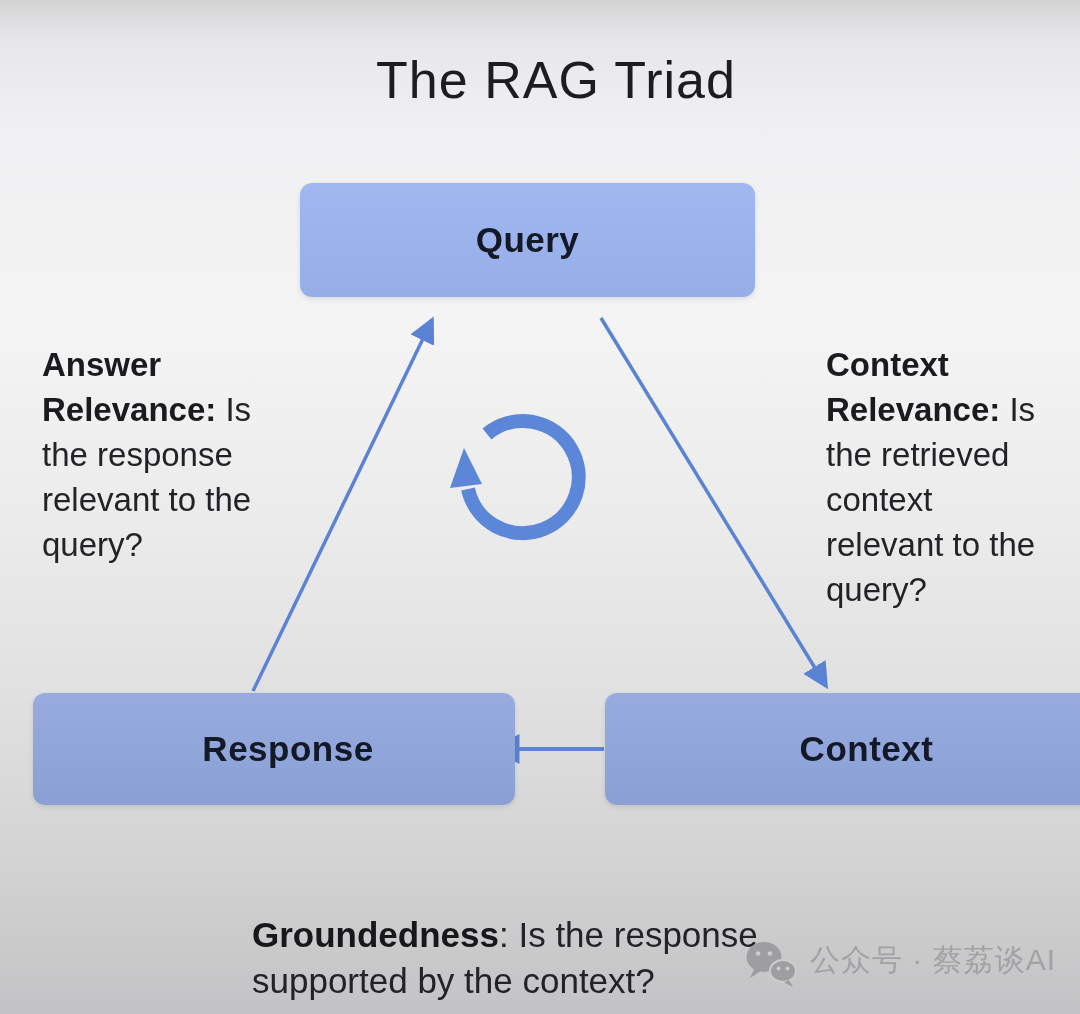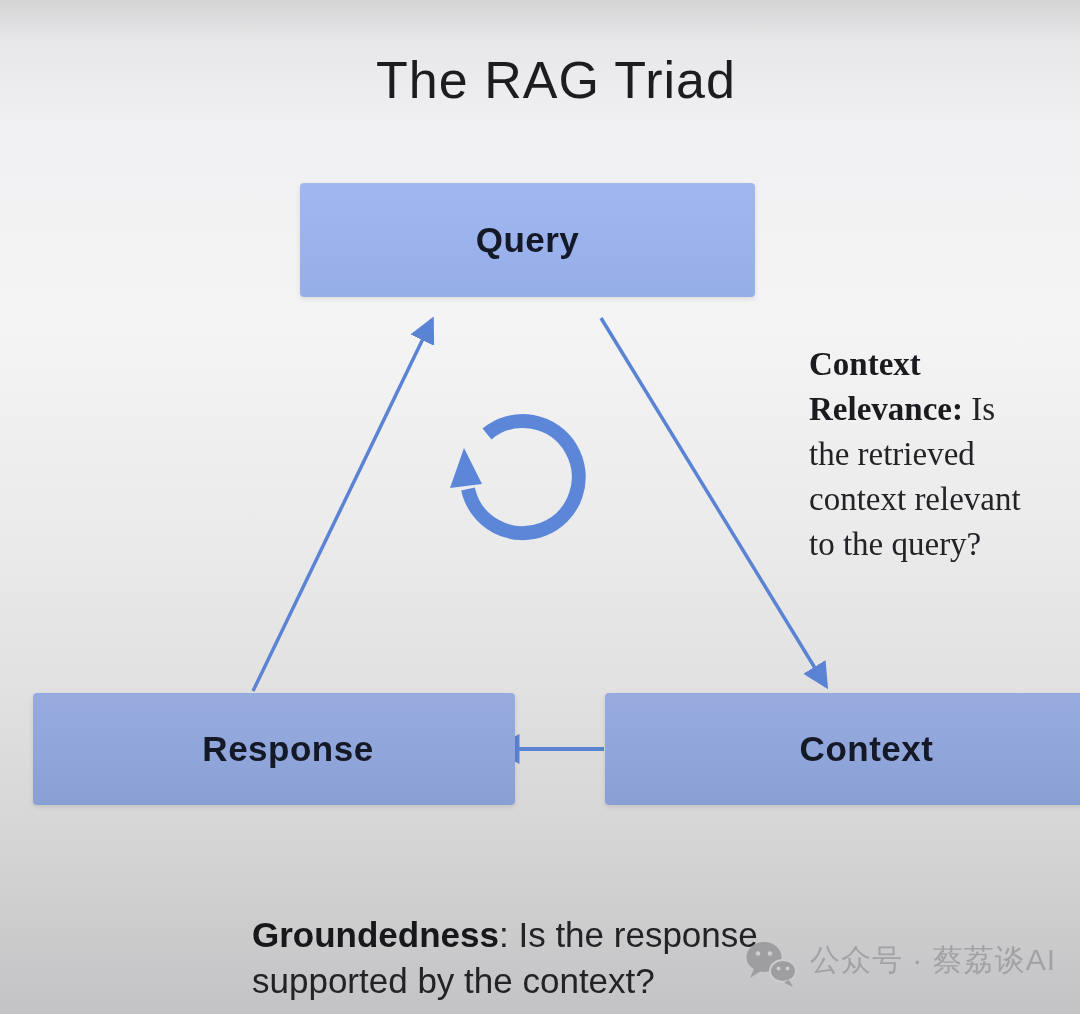--- a/index.html
+++ b/index.html
@@ -25,21 +25,21 @@
     position:absolute;
     top:50px;left:16px;width:1080px;
     text-align:center;
     font-size:52px;
     font-weight:500;
     color:#1d1d1f;
     letter-spacing:1px;
   }
   .node{
     position:absolute;
-    border-radius:4px;
+    border-radius:12px;
     display:flex;align-items:center;justify-content:center;
     font-weight:bold;
     font-size:35px;
     color:#141827;
     letter-spacing:0.5px;
     box-shadow:0 2px 5px rgba(0,0,0,0.10);
   }
   .node-query{
     left:300px;top:183px;width:455px;height:114px;
     background:linear-gradient(180deg,#a0b7f0,#96aee8);
@@ -57,21 +57,21 @@
     position:absolute;
     font-size:33px;
     line-height:45px;
     color:#222326;
   }
   .annotation .head{
     font-weight:bold;
     color:#1a1b1e;
   }
   .ann-left{left:42px;top:342px;width:232px;}
-  .ann-right{left:809px;top:342px;width:222px;font-family:Liberation Serif, serif;}
+  .ann-right{left:826px;top:342px;width:222px;}
   .caption{
     position:absolute;
     left:252px;top:912px;width:640px;
     font-size:35px;
     line-height:46px;
     color:#222326;
   }
   .caption .head{font-weight:bold;color:#17181a;}
   .arrow-layer{
     position:absolute;left:0;top:0;width:1080px;height:1014px;
@@ -114,20 +114,24 @@
   <div class="node node-query">
     <span>Query</span>
   </div>
   <div class="node node-response">
     <span>Response</span>
   </div>
   <div class="node node-context">
     <span>Context</span>
   </div>
 
+  <div class="annotation ann-left">
+    <span class="head">Answer Relevance:</span>
+    <span>Is the response relevant to the query?</span>
+  </div>
 
   <div class="annotation ann-right">
     <span class="head">Context Relevance:</span>
     <span>Is the retrieved context relevant to the query?</span>
   </div>
 
   <div class="caption">
     <span class="head">Groundedness</span><span>: Is the response supported by the context?</span>
   </div>
 

